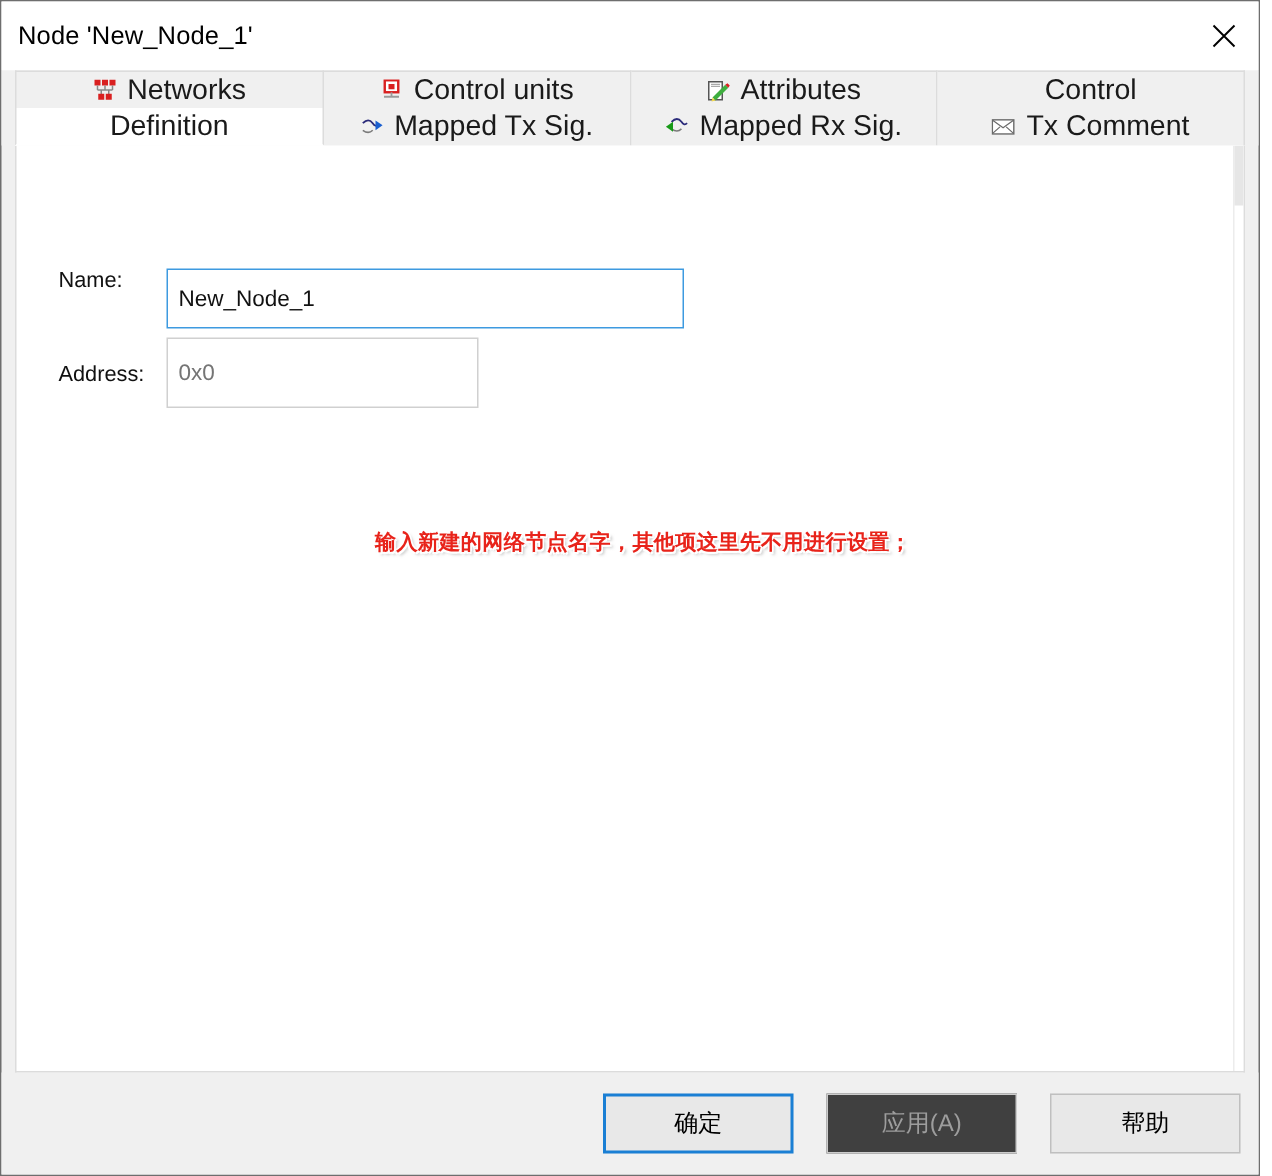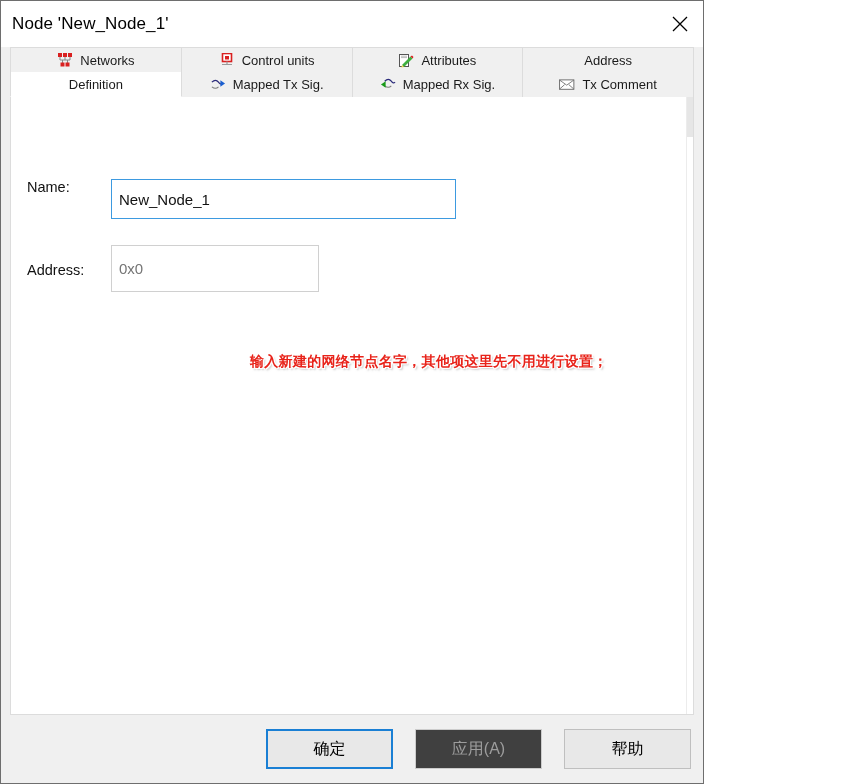--- a/index.html
+++ b/index.html
@@ -9,21 +9,21 @@
   body {
     width: 848px;
     height: 784px;
     background: #ffffff;
     font-family: "Liberation Sans", sans-serif;
     overflow: hidden;
   }
 
   .dialog {
     position: relative;
-    width: 704px;
+    width: 840px;
     height: 784px;
     box-sizing: border-box;
     border: 1px solid #6e6e6e;
     background: #f0f0f0;
     display: flex;
     flex-direction: column;
   }
 
   
   .titlebar {
@@ -67,21 +67,21 @@
   .tab {
     flex: 1 1 0;
     box-sizing: border-box;
     border: 1px solid #dcdcdc;
     border-bottom: none;
     background: #f0f0f0;
     display: flex;
     align-items: center;
     justify-content: center;
     gap: 7px;
-    font-size: 13px;
+    font-size: 19px;
     color: #1a1a1a;
     white-space: nowrap;
     cursor: pointer;
     position: relative;
   }
   .tab + .tab { border-left: none; }
   .tab-row.row2 .tab { border-top: none; }
   .tab.active {
     background: #ffffff;
     border: 1px solid #dcdcdc;
@@ -111,21 +111,21 @@
 
   .form-row {
     position: absolute;
     display: flex;
     align-items: flex-start;
   }
   .field-label {
     font-size: 14.5px;
     color: #111111;
     width: 100px;
-    padding-left: 16px;
+    padding-left: 28px;
     box-sizing: border-box;
   }
   .text-input {
     box-sizing: border-box;
     font-family: "Liberation Sans", sans-serif;
     font-size: 15px;
     padding: 5px 7px;
     outline: none;
     background: #ffffff;
   }
@@ -267,21 +267,21 @@
             <path d="M3 3.2 h6 M3 4.6 h6" stroke="#aaaaaa" stroke-width="0.8"></path>
             <path d="M4 12 L12.5 3.5 L14.5 5.5 L6 14 Z" fill="#3fae3f"></path>
             <path d="M12.5 3.5 L14.5 5.5 L15.5 4 L14 2.5 Z" fill="#d92020"></path>
             <path d="M4 12 L6 14 L3.4 14.6 Z" fill="#f2d84a"></path>
           </svg>
         </span>
         <span class="tab-label">Attributes</span>
       </div>
 
       <div class="tab">
-        <span class="tab-label">Address</span>
+        <span class="tab-label">Control</span>
       </div>
 
     </div>
 
     <div class="tab-row row2">
 
       <div class="tab active">
         <span class="tab-label">Definition</span>
       </div>
 
@@ -320,21 +320,21 @@
     </div>
   </div>
 
   <div class="content">
 
     <div class="form-row" style="left:0; top:82px;">
       <div class="field-label">Name:</div>
       <input class="text-input input-name" type="text" value="New_Node_1" style="">
     </div>
 
-    <div class="form-row" style="left:0; top:148px;">
+    <div class="form-row" style="left:0; top:128px;">
       <div class="field-label" style="padding-top:17px;">Address:</div>
       <input class="text-input input-address" type="text" placeholder="0x0" style="">
     </div>
 
     <div class="annotation">输入新建的网络节点名字，其他项这里先不用进行设置；</div>
 
     <div class="content-scroll">
       <div class="thumb"></div>
     </div>
 

